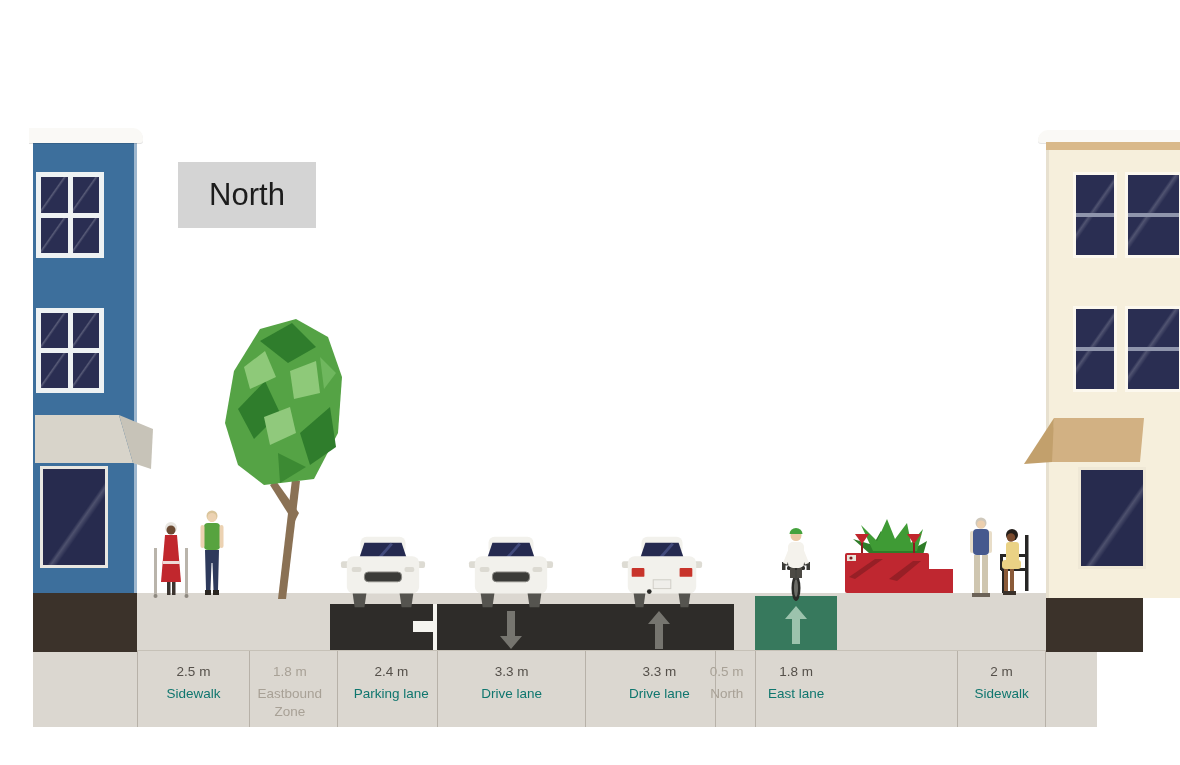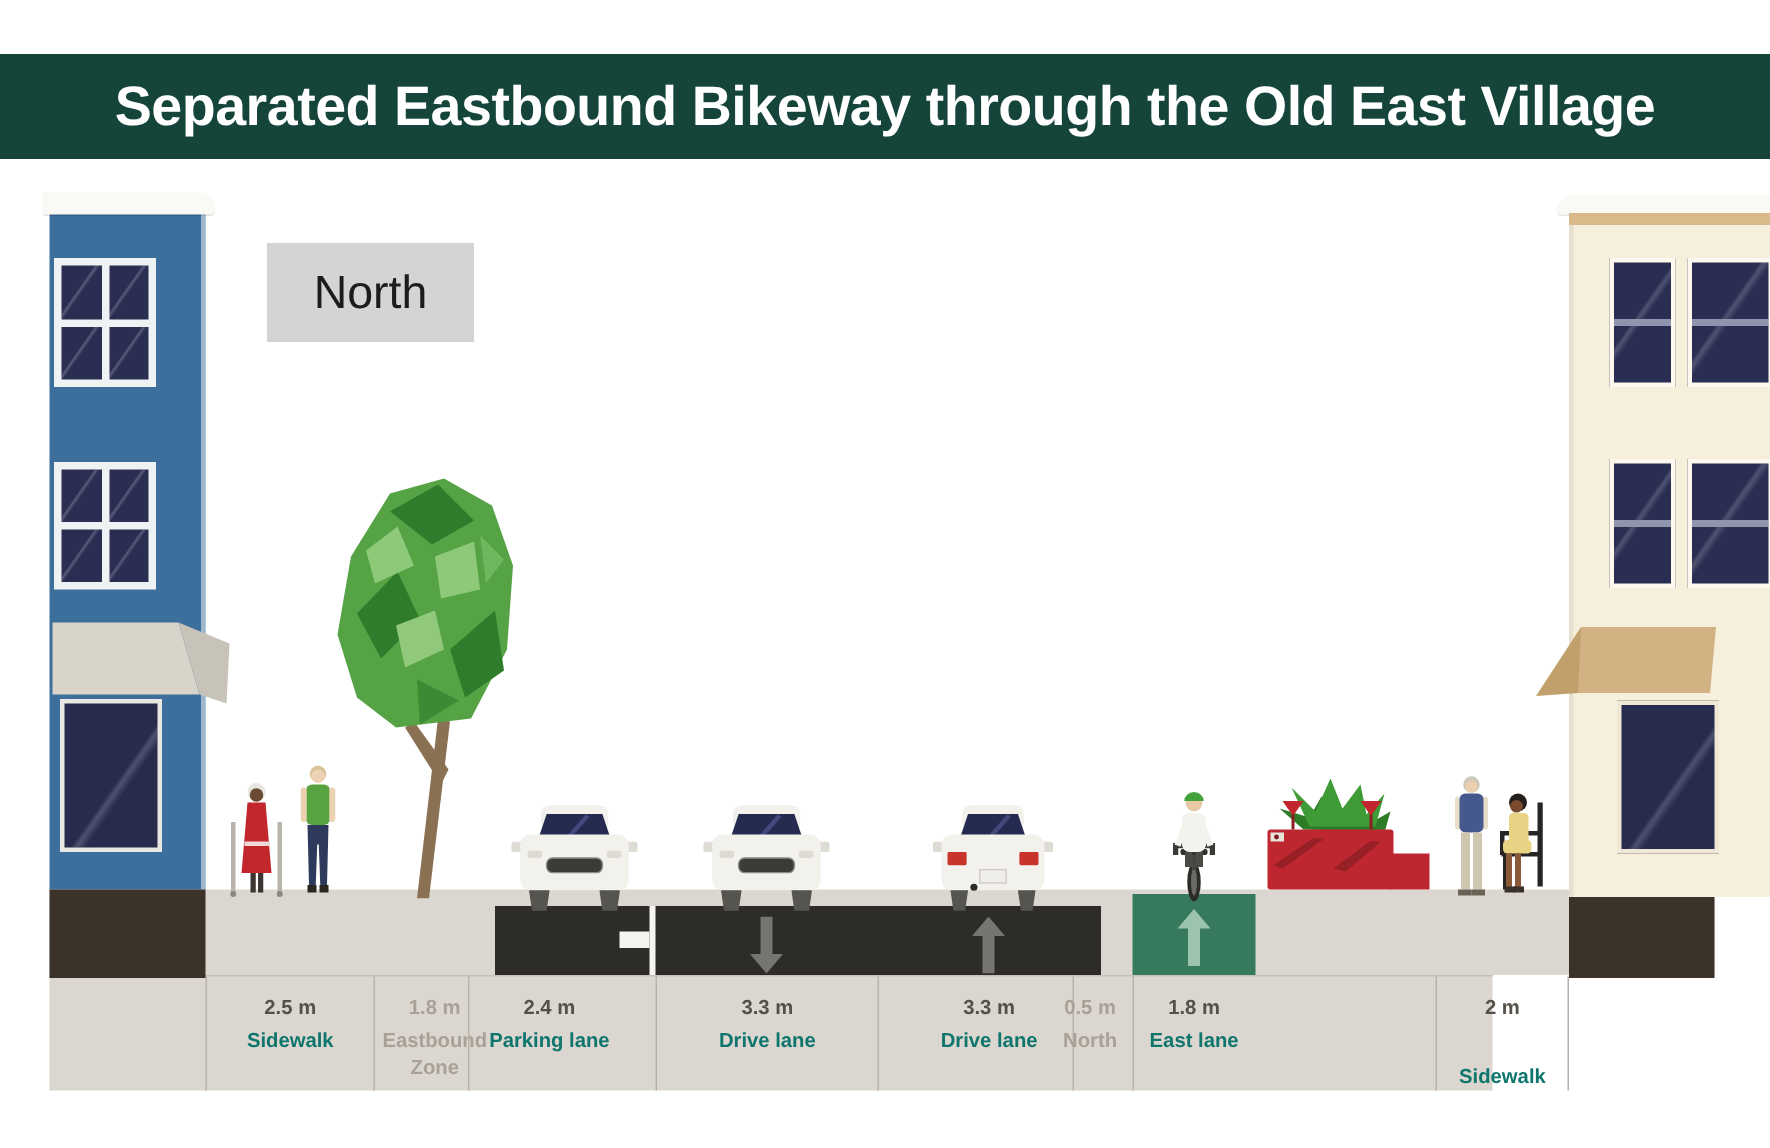--- a/index.html
+++ b/index.html
@@ -18,22 +18,22 @@
   .dir-box.north{left:178px;}
   .dir-box.south{left:862px;}
 
   
   #ground{position:absolute;left:33px;top:593px;width:1110px;height:57px;background:#dbd7d0;z-index:1;}
   .road-surface{position:absolute;top:604px;height:46px;background:#2e2c29;z-index:2;}
   .bike-surface{position:absolute;top:596px;height:54px;background:#37795d;z-index:2;}
   .lane-arrow{position:absolute;z-index:3;width:24px;height:38px;}
   .lane-arrow.down{transform:rotate(180deg);}
   .marking{position:absolute;background:#f5f4ef;z-index:3;}
-  #label-band{position:absolute;left:33px;top:650px;width:962px;height:76px;background:#dbd7d0;
-              border-top:1px solid #c6c1b7;z-index:5;font-weight:bold;}
+  #label-band{position:absolute;left:33px;top:650px;width:1064px;height:76px;background:#dbd7d0;
+              border-top:1px solid #c6c1b7;z-index:5;}
   .lane-box{position:absolute;top:0;height:76px;box-sizing:border-box;border-left:1px solid #b7b1a8;
             display:flex;flex-direction:column;align-items:center;padding-top:13px;gap:6px;}
   .lane-box.last{border-right:1px solid #b7b1a8;}
   .lane-box .lm{font-size:13.5px;color:#55504a;white-space:nowrap;}
   .lane-box .ln{font-size:13.5px;color:#0f766e;text-align:center;line-height:1.3;white-space:normal;}
   .lane-box .lm,.lane-box .ln{overflow:visible;}
   .lane-box.muted .lm,.lane-box.muted .ln{color:#a8a196;}
   .lane-box .ln{max-width:86px;}
   .lane-box.nowrapname .ln{white-space:nowrap;max-width:none;}
 
@@ -80,23 +80,20 @@
   #ped-walker{left:153px;top:520px;width:36px;height:78px;}
   #ped-man{left:197px;top:509px;width:30px;height:89px;}
   #ped-stand{left:967px;top:516px;width:28px;height:82px;}
   #ped-seated{left:996px;top:527px;width:38px;height:71px;}
 </style>
 </head>
 <body>
 
 <div class="stage">
 
-  <div class="banner">
-    <span>Separated Eastbound Bikeway through the Old East Village</span>
-  </div>
 
   <div class="dir-box north">
     <span>North</span>
   </div>
 
   <div id="ground"></div>
   <div id="surfaces">
       <div class="road-surface" style="left: 329.64px; width: 108.52px;"></div>
       <div class="road-surface" style="left: 437.16px; width: 148.84px;"></div>
       <div class="lane-arrow down" style="left: 499.08px; top: 611px;"><svg width="24" height="38" viewBox="0 0 24 38">
@@ -116,41 +113,41 @@
 
   <div id="label-band">
       <div class="lane-box nowrapname" style="left: 104px; width: 112px;">
         <div class="lm">2.5 m</div>
         <div class="ln">Sidewalk</div>
       </div>
       <div class="lane-box muted" style="left: 216px; width: 80.64px;">
         <div class="lm">1.8 m</div>
         <div class="ln">Eastbound Zone</div>
       </div>
-      <div class="lane-box" style="left: 279px; width: 107.52px;">
+      <div class="lane-box" style="left: 304px; width: 107.52px;">
         <div class="lm">2.4 m</div>
         <div class="ln">Parking lane</div>
       </div>
       <div class="lane-box" style="left: 404.16px; width: 147.84px;">
         <div class="lm">3.3 m</div>
         <div class="ln">Drive lane</div>
       </div>
       <div class="lane-box" style="left: 552px; width: 147.84px;">
         <div class="lm">3.3 m</div>
         <div class="ln">Drive lane</div>
       </div>
       <div class="lane-box muted nowrapname" style="left: 682px; width: 22.4px;">
         <div class="lm">0.5 m</div>
         <div class="ln">North</div>
       </div>
       <div class="lane-box nowrapname" style="left: 722.24px; width: 80.64px;">
         <div class="lm">1.8 m</div>
         <div class="ln">East lane</div>
       </div>
-      <div class="lane-box last nowrapname" style="left: 923.84px; width: 89.6px; justify-content: space-between;">
+      <div class="lane-box last nowrapname" style="left: 923.84px; width: 89.6px;">
         <div class="lm">2 m</div>
         <div class="ln">Sidewalk</div>
       </div>
     </div>
 
   <div class="bldg" id="bldg-left">
     <div class="facade"></div>
     <div class="trim"></div>
     <div class="cornice"></div>
     <div class="win4" id="winA">

